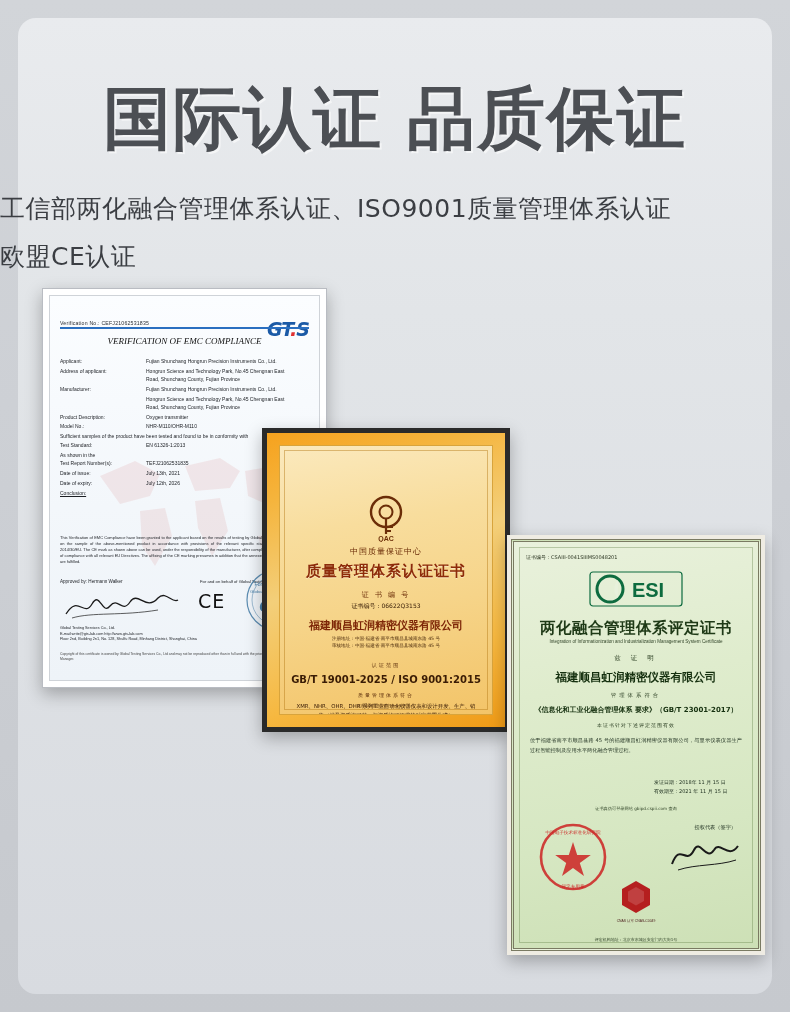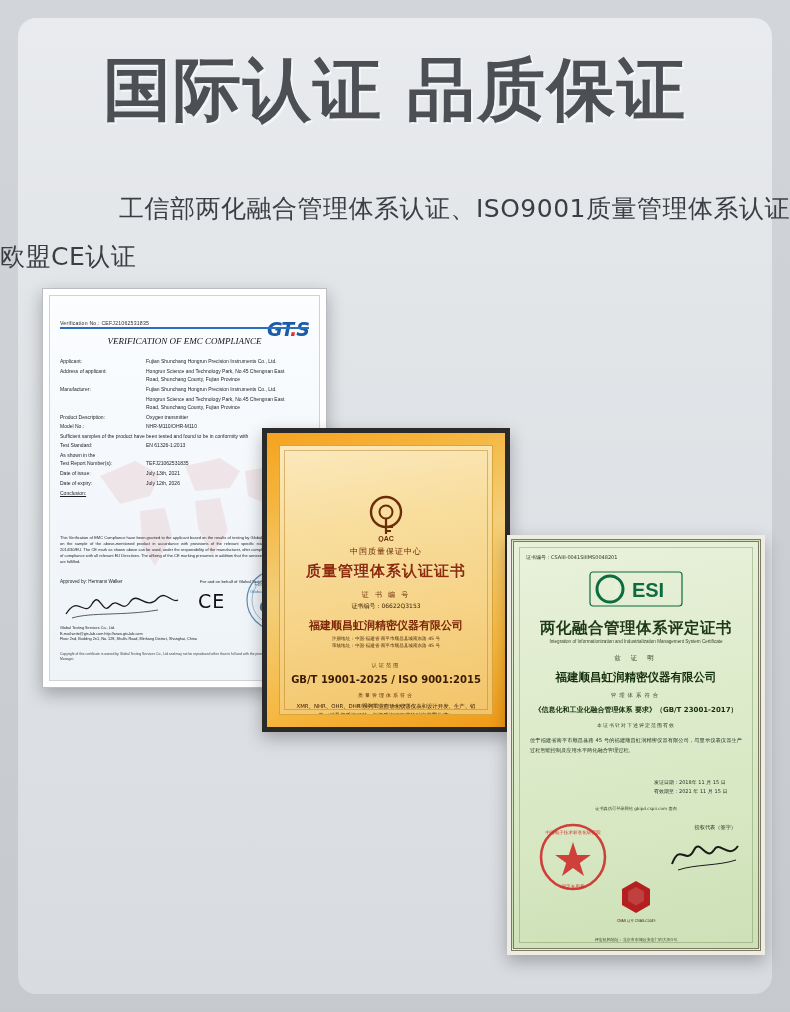--- a/index.html
+++ b/index.html
@@ -26,40 +26,40 @@
     top: 18px;
     right: 18px;
     bottom: 18px;
     background: linear-gradient(180deg, #e9ebee 0%, #e2e5e8 30%, #d8dbe0 100%);
     border-radius: 18px;
   }
 
   
   .headline {
     position: absolute;
-    top: 56px;
+    top: 85px;
     left: 0;
     width: 790px;
     text-align: center;
     font-size: 68px;
     line-height: 1;
     font-weight: bold;
     letter-spacing: 2px;
     color: #4c4f54;
     font-family: "DejaVu Sans", "Liberation Sans", sans-serif;
     text-shadow: 2px 2px 0 rgba(255,255,255,0.55);
   }
   .headline .gap { display: inline-block; width: 24px; }
 
   .subline1 {
     position: absolute;
     top: 192px;
     left: 0;
     width: 790px;
-    text-align: right;
+    text-align: left;
     font-size: 25px;
     color: #3b3e43;
     font-family: "DejaVu Sans", "Liberation Sans", sans-serif;
     letter-spacing: 0.5px;
   }
   .subline2 {
     position: absolute;
     top: 240px;
     left: 0;
     width: 790px;

